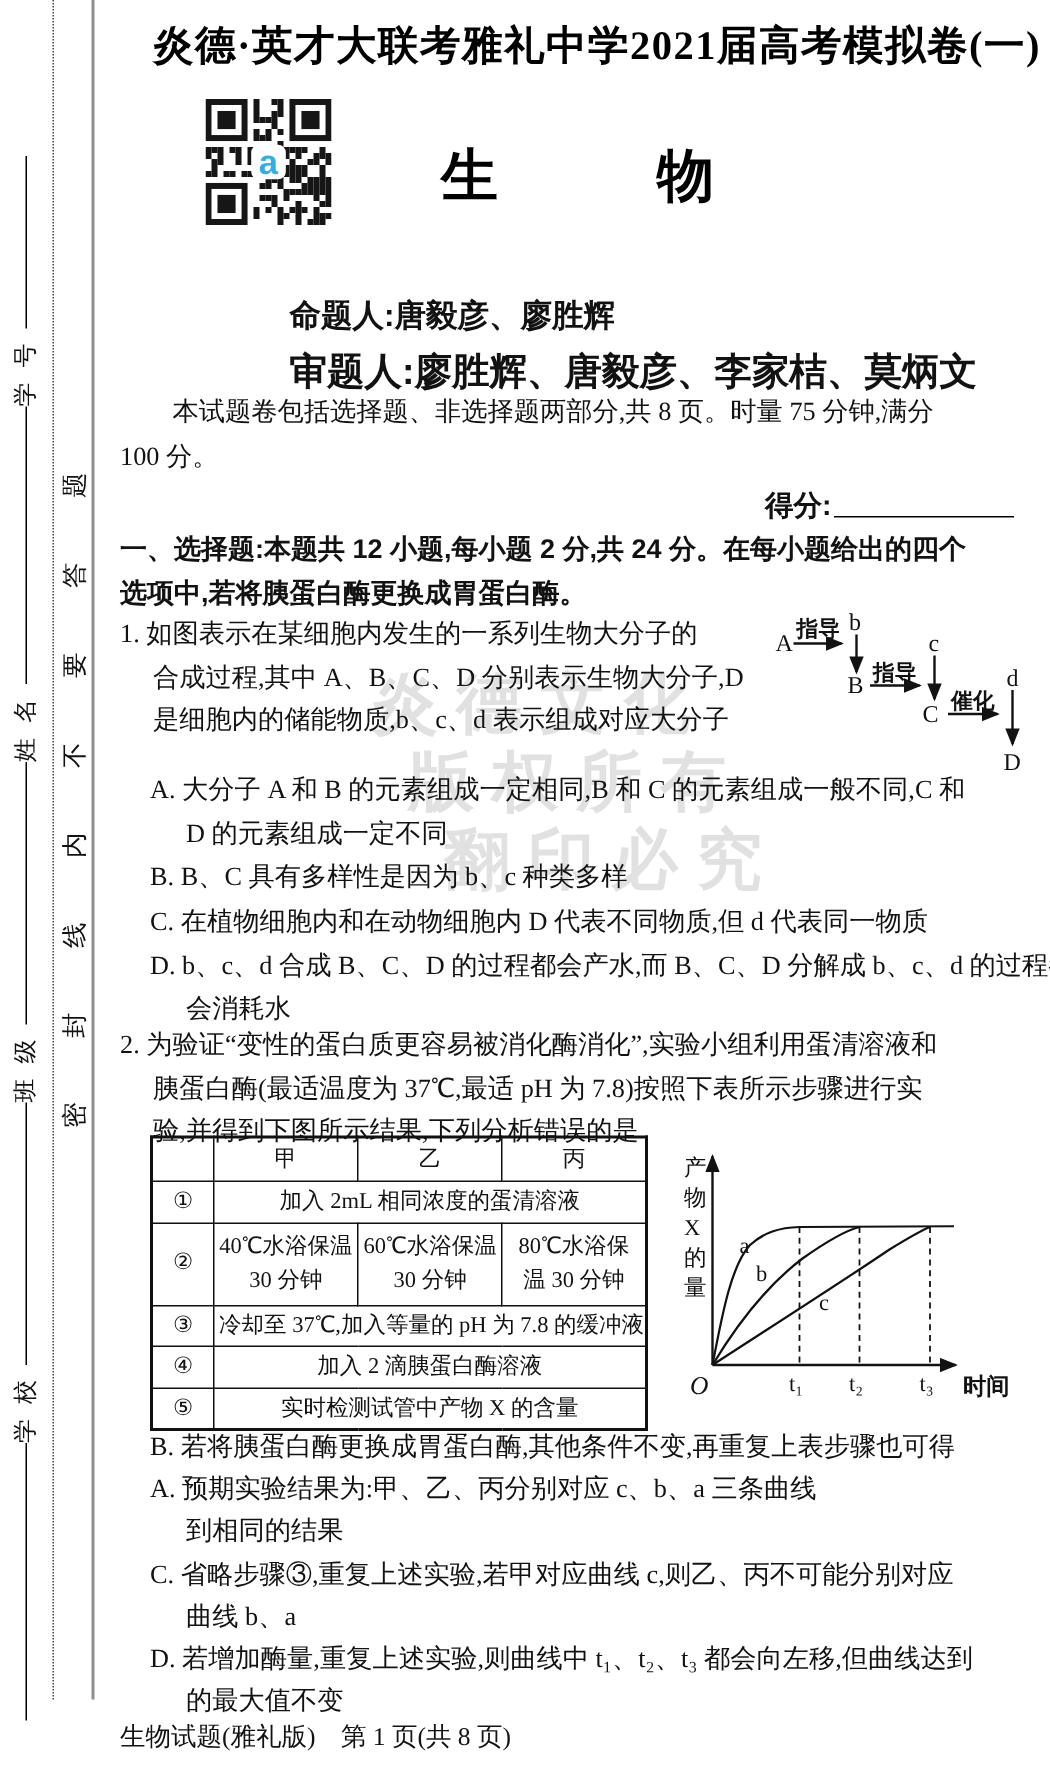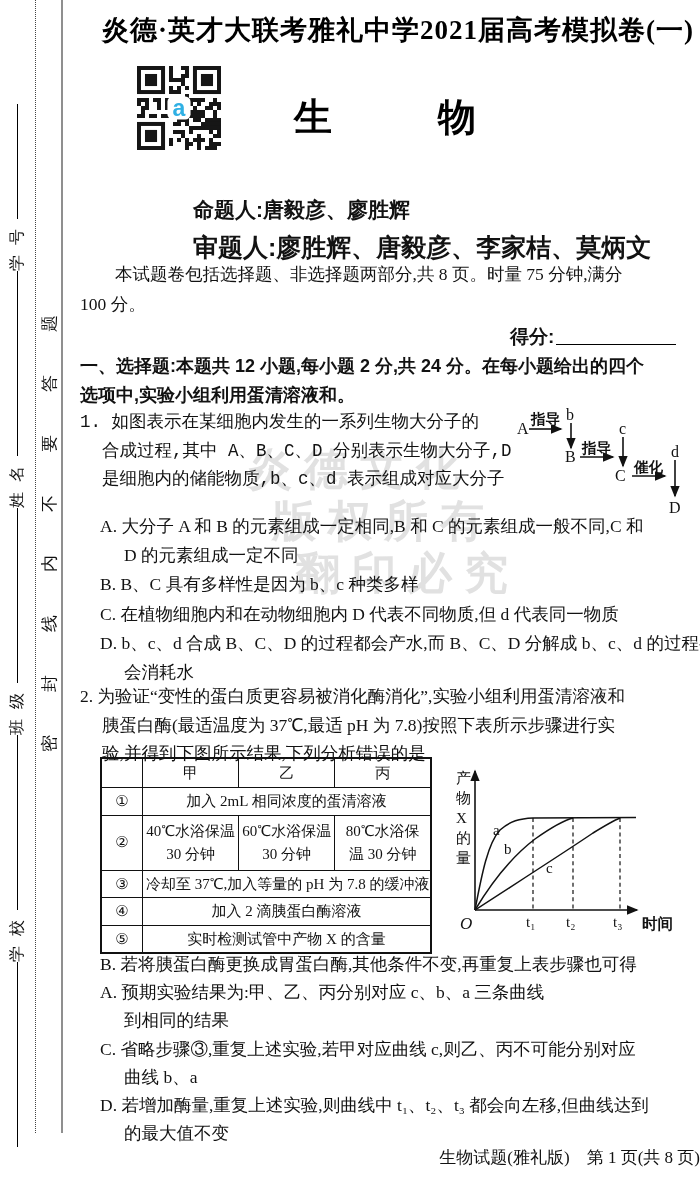--- a/index.html
+++ b/index.html
@@ -34,21 +34,21 @@
   .score{position:absolute;left:510px;top:324px;font-size:19px;font-weight:bold;
         font-family:"Liberation Sans",sans-serif;}
   .score-blank{display:inline-block;width:120px;height:0;border-bottom:1.6px solid #000;
         vertical-align:-2px;margin-left:2px;}
 
   
   .sec-heading{position:absolute;left:80px;top:352px;width:616px;font-weight:bold;
         font-family:"Liberation Sans",sans-serif;font-size:18px;line-height:29px;}
   .sec-heading .ln{white-space:nowrap;}
   .q1-stem{position:absolute;left:80px;top:408px;font-size:17.5px;line-height:28.5px;}
-  .q1-stem .ln{white-space:nowrap;font-family:Liberation Mono, monospace;}
+  .q1-stem .ln{white-space:nowrap;}
   .q1-stem .cont{margin-left:22px;}
   .q1-opts{position:absolute;left:100px;top:512px;font-size:17.5px;line-height:29.2px;}
   .q1-opts .ln{white-space:nowrap;}
   .q1-opts .cont{margin-left:24px;}
   .q1-diagram{position:absolute;left:495px;top:398px;}
   .q2-stem{position:absolute;left:80px;top:682px;font-size:17.5px;line-height:28.5px;}
   .q2-stem .ln{white-space:nowrap;}
   .q2-stem .cont{margin-left:22px;}
   .q2-opts{position:absolute;left:100px;top:950px;font-size:17.5px;line-height:28.2px;}
   .q2-opts .ln{white-space:nowrap;}
@@ -65,21 +65,21 @@
 
   
   .chart{position:absolute;left:440px;top:755px;}
 
   
   .wm{position:absolute;font-size:44px;font-weight:bold;color:#c9c9c9;opacity:.55;
         letter-spacing:12px;font-family:"Liberation Sans",sans-serif;pointer-events:none;}
   .wm1{left:248px;top:440px;}
   .wm2{left:272px;top:492px;}
   .wm3{left:296px;top:544px;}
-  .footer{position:absolute;left:80px;right:0;top:1146px;text-align:right;font-size:17px;}
+  .footer{position:absolute;left:80px;right:0;top:1146px;text-align:left;font-size:17px;}
 </style>
 </head>
 <body>
 
 <div class="page">
 
   <div class="wm wm1">炎德文化</div>
   <div class="wm wm2">版权所有</div>
   <div class="wm wm3">翻印必究</div>
 
@@ -254,21 +254,21 @@
     <div class="ln indent">本试题卷包括选择题、非选择题两部分,共 8 页。时量 75 分钟,满分</div>
     <div class="ln">100 分。</div>
   </div>
 
   <div class="score">
     <span>得分:</span><span class="score-blank"></span>
   </div>
 
   <div class="sec-heading">
     <div class="ln">一、选择题:本题共 12 小题,每小题 2 分,共 24 分。在每小题给出的四个</div>
-    <div class="ln">选项中,实验小组利用蛋清溶液和。</div>
+    <div class="ln">选项中,若将胰蛋白酶更换成胃蛋白酶。</div>
   </div>
 
   <div class="q1-stem">
     <div class="ln">1. 如图表示在某细胞内发生的一系列生物大分子的</div>
     <div class="ln cont">合成过程,其中 A、B、C、D 分别表示生物大分子,D</div>
     <div class="ln cont">是细胞内的储能物质,b、c、d 表示组成对应大分子</div>
   </div>
 
   <div class="q1-diagram">
     <svg width="205" height="125" viewBox="0 0 205 125">

